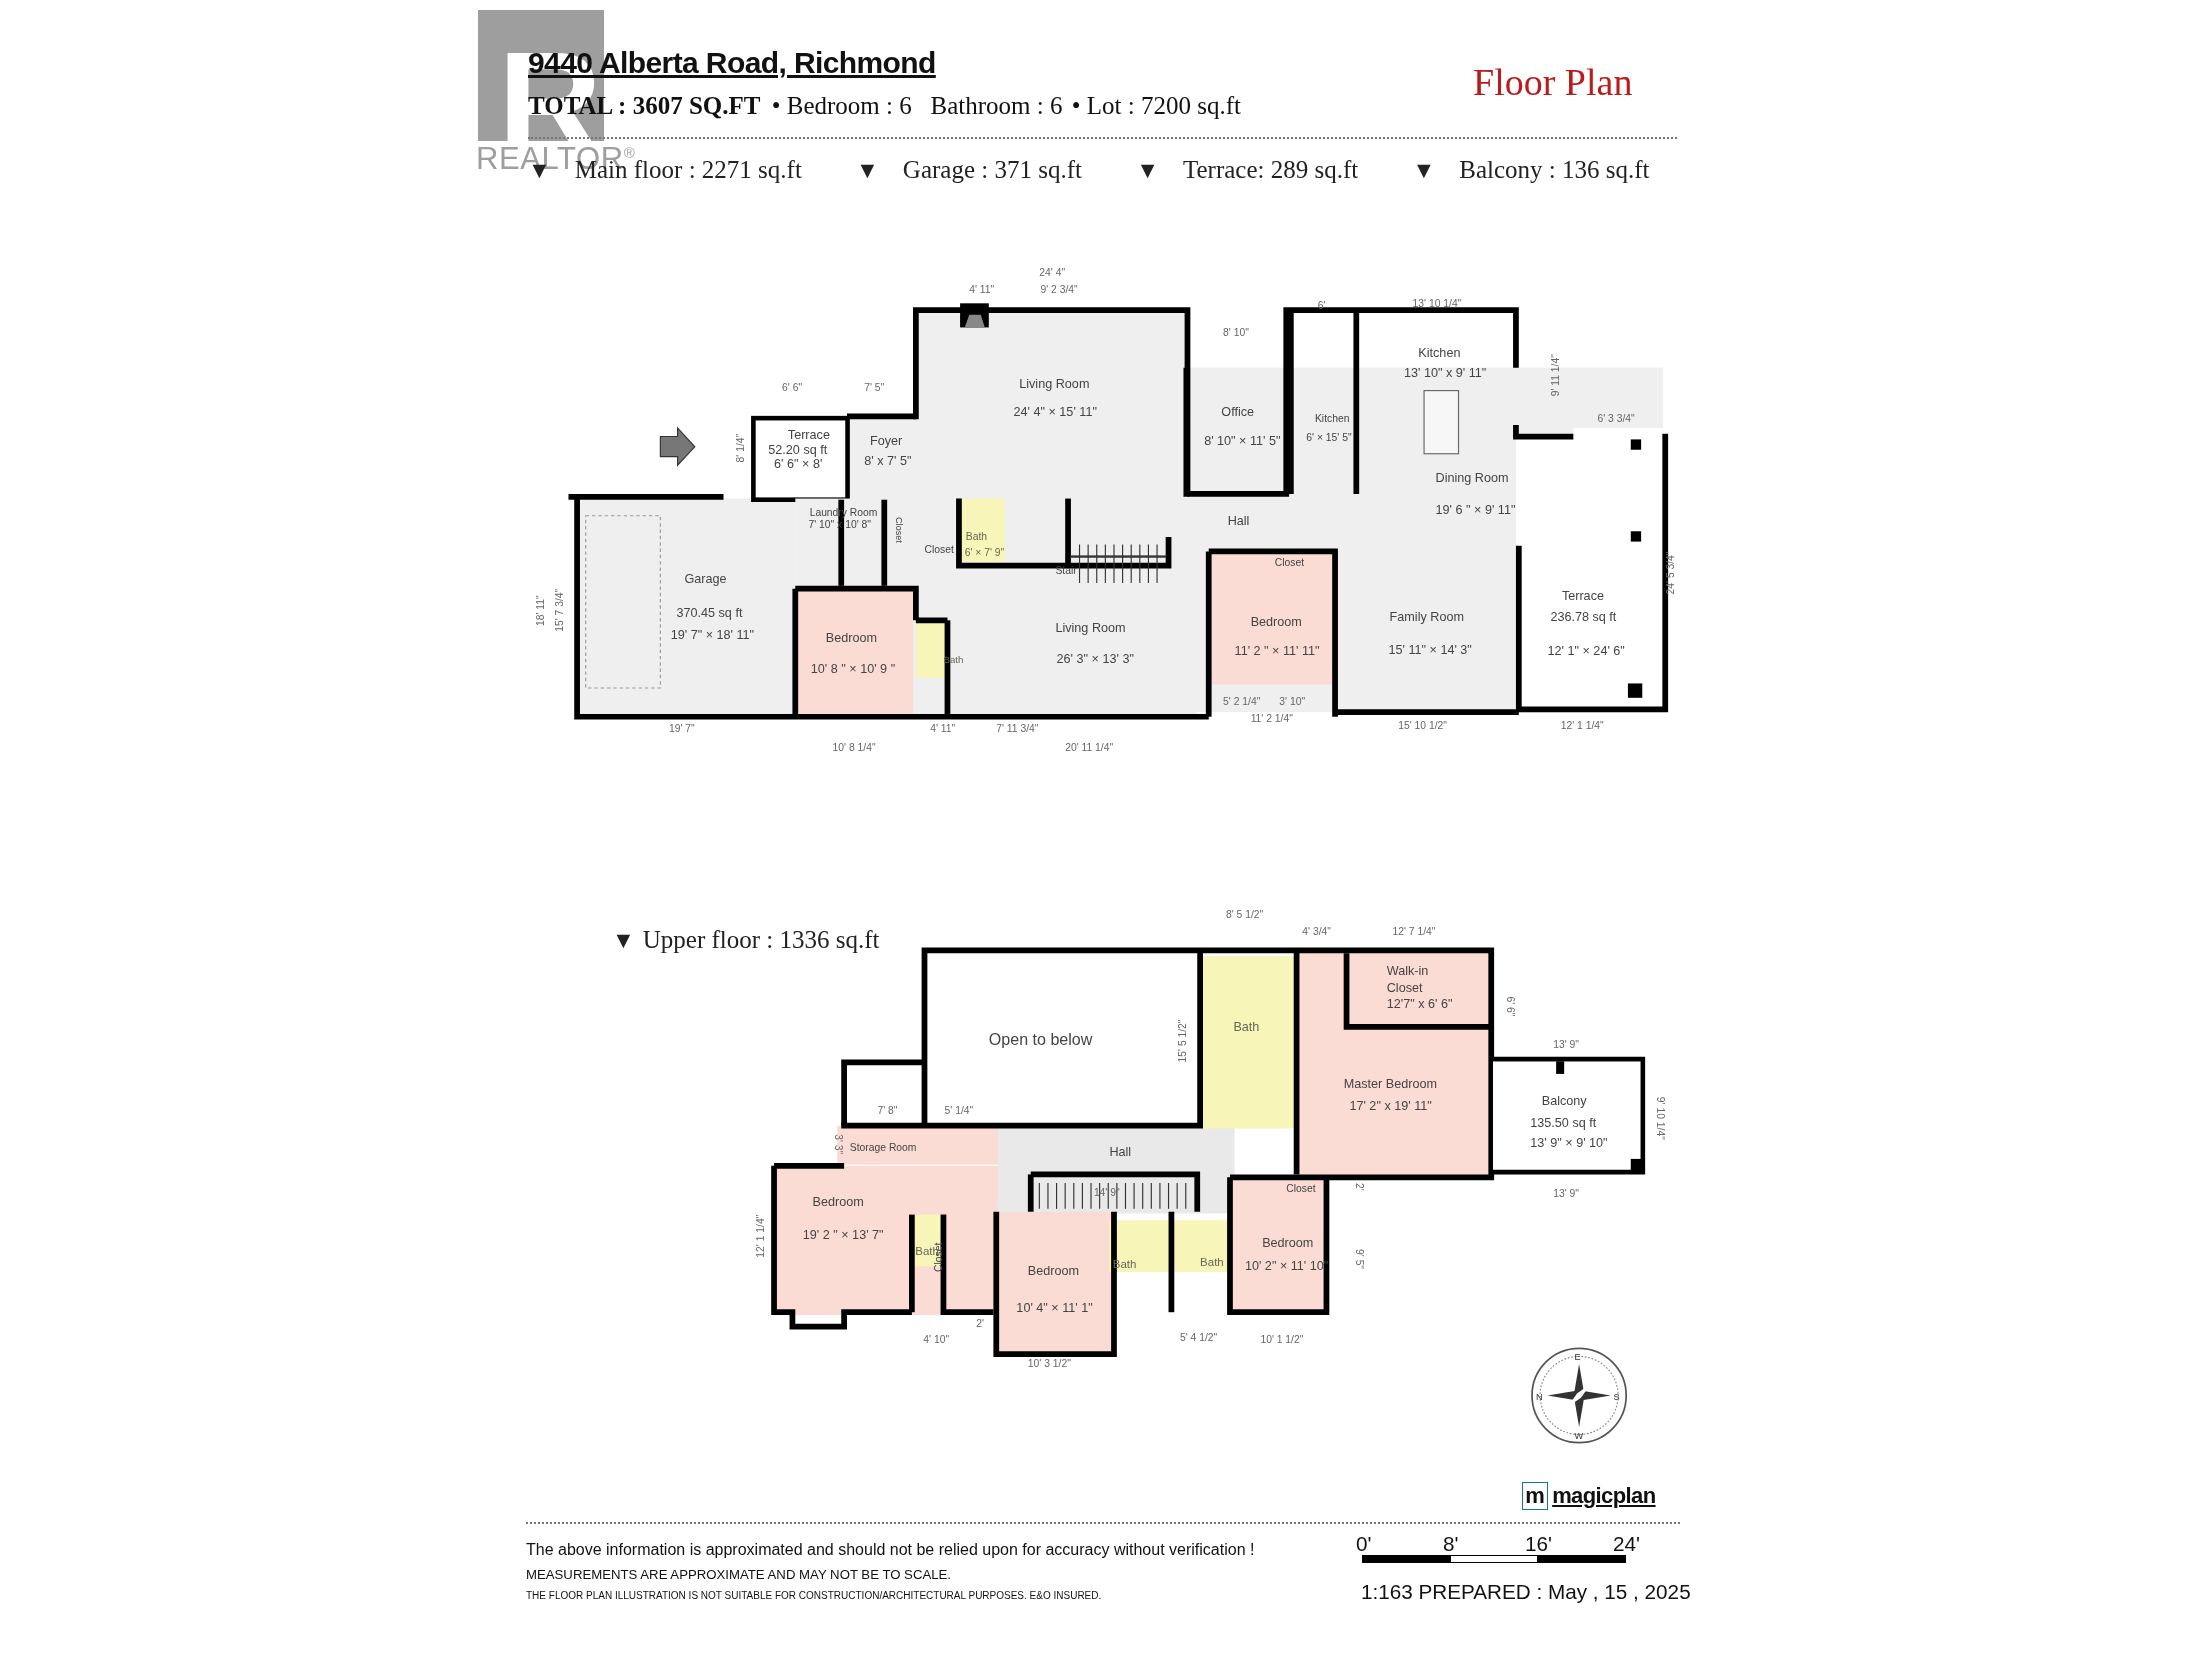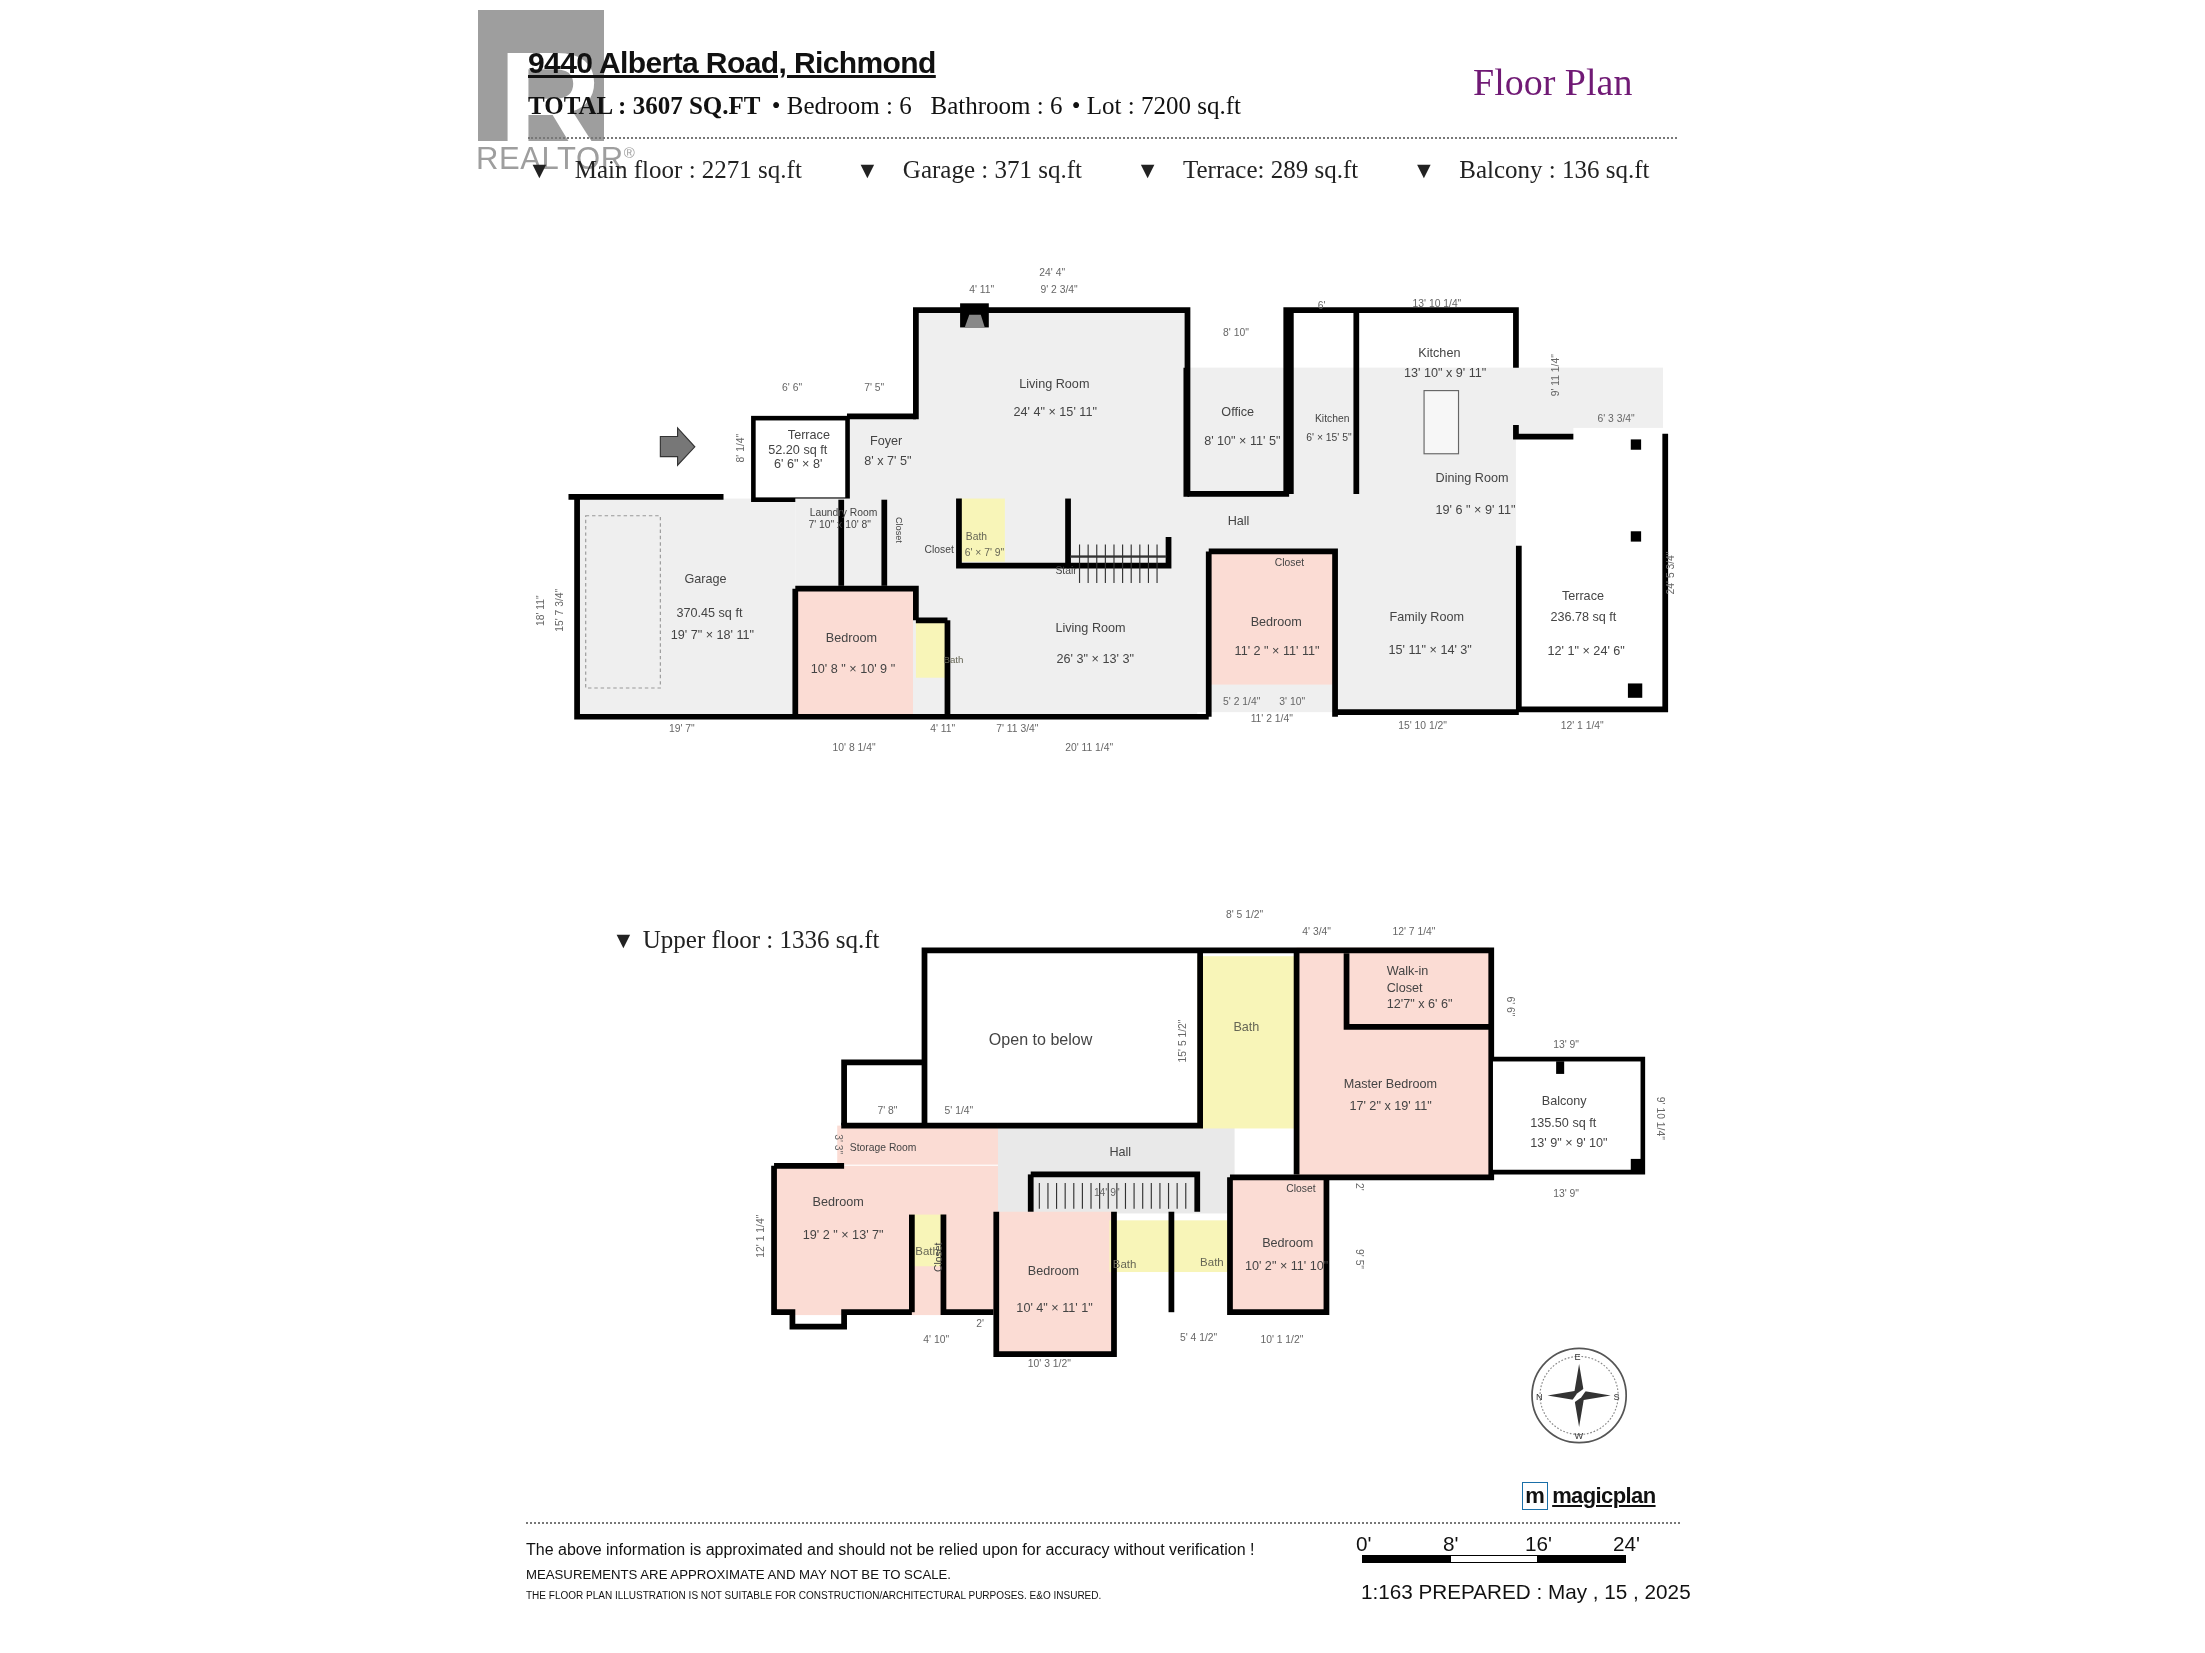--- a/index.html
+++ b/index.html
@@ -2,21 +2,21 @@
 <html style="font-size:9.2px"><head>
 <meta charset="utf-8">
 <style>
   html,body{margin:0;padding:0;background:#fff;}
   body{width:2205px;height:1654px;position:relative;overflow:hidden;font-family:"Liberation Sans",sans-serif;color:#333;}
   .abs{position:absolute;}
   .serif{font-family:"Liberation Serif","DejaVu Serif",serif;}
   .title{left:528px;top:46px;font-size:30px;font-weight:bold;color:#111;letter-spacing:-0.6px;text-decoration:underline;}
   .stats{left:528px;top:92px;font-size:25px;color:#111;}
   .stats b{font-weight:bold;}
-  .fp-title{left:1473px;top:60px;font-size:38px;color:#701a75;}
+  .fp-title{left:1473px;top:60px;font-size:38px;color:#b91c1c;}
   .dash{border-top:2.3px dotted #777;}
   .sub{left:528px;top:156px;font-size:25px;color:#222;}
   .sub span{margin-right:24px;}
   .tri{font-size:23px;margin-right:8px;}
   .realtor-box{left:478px;top:10.3px;width:126px;height:131px;background:#9e9e9e;}
   .realtor-r{left:498px;top:32px;font-size:144px;font-weight:bold;color:#fff;line-height:1;font-family:"Liberation Sans",sans-serif;}
   .realtor-txt{left:476px;top:141px;font-size:31px;color:#9e9e9e;letter-spacing:0.6px;}
   svg text{font-family:"Liberation Sans",sans-serif;fill:#444;}
   .dim{font-size:18px;fill:#666;}
   .rl{font-size:22px;fill:#444;}

